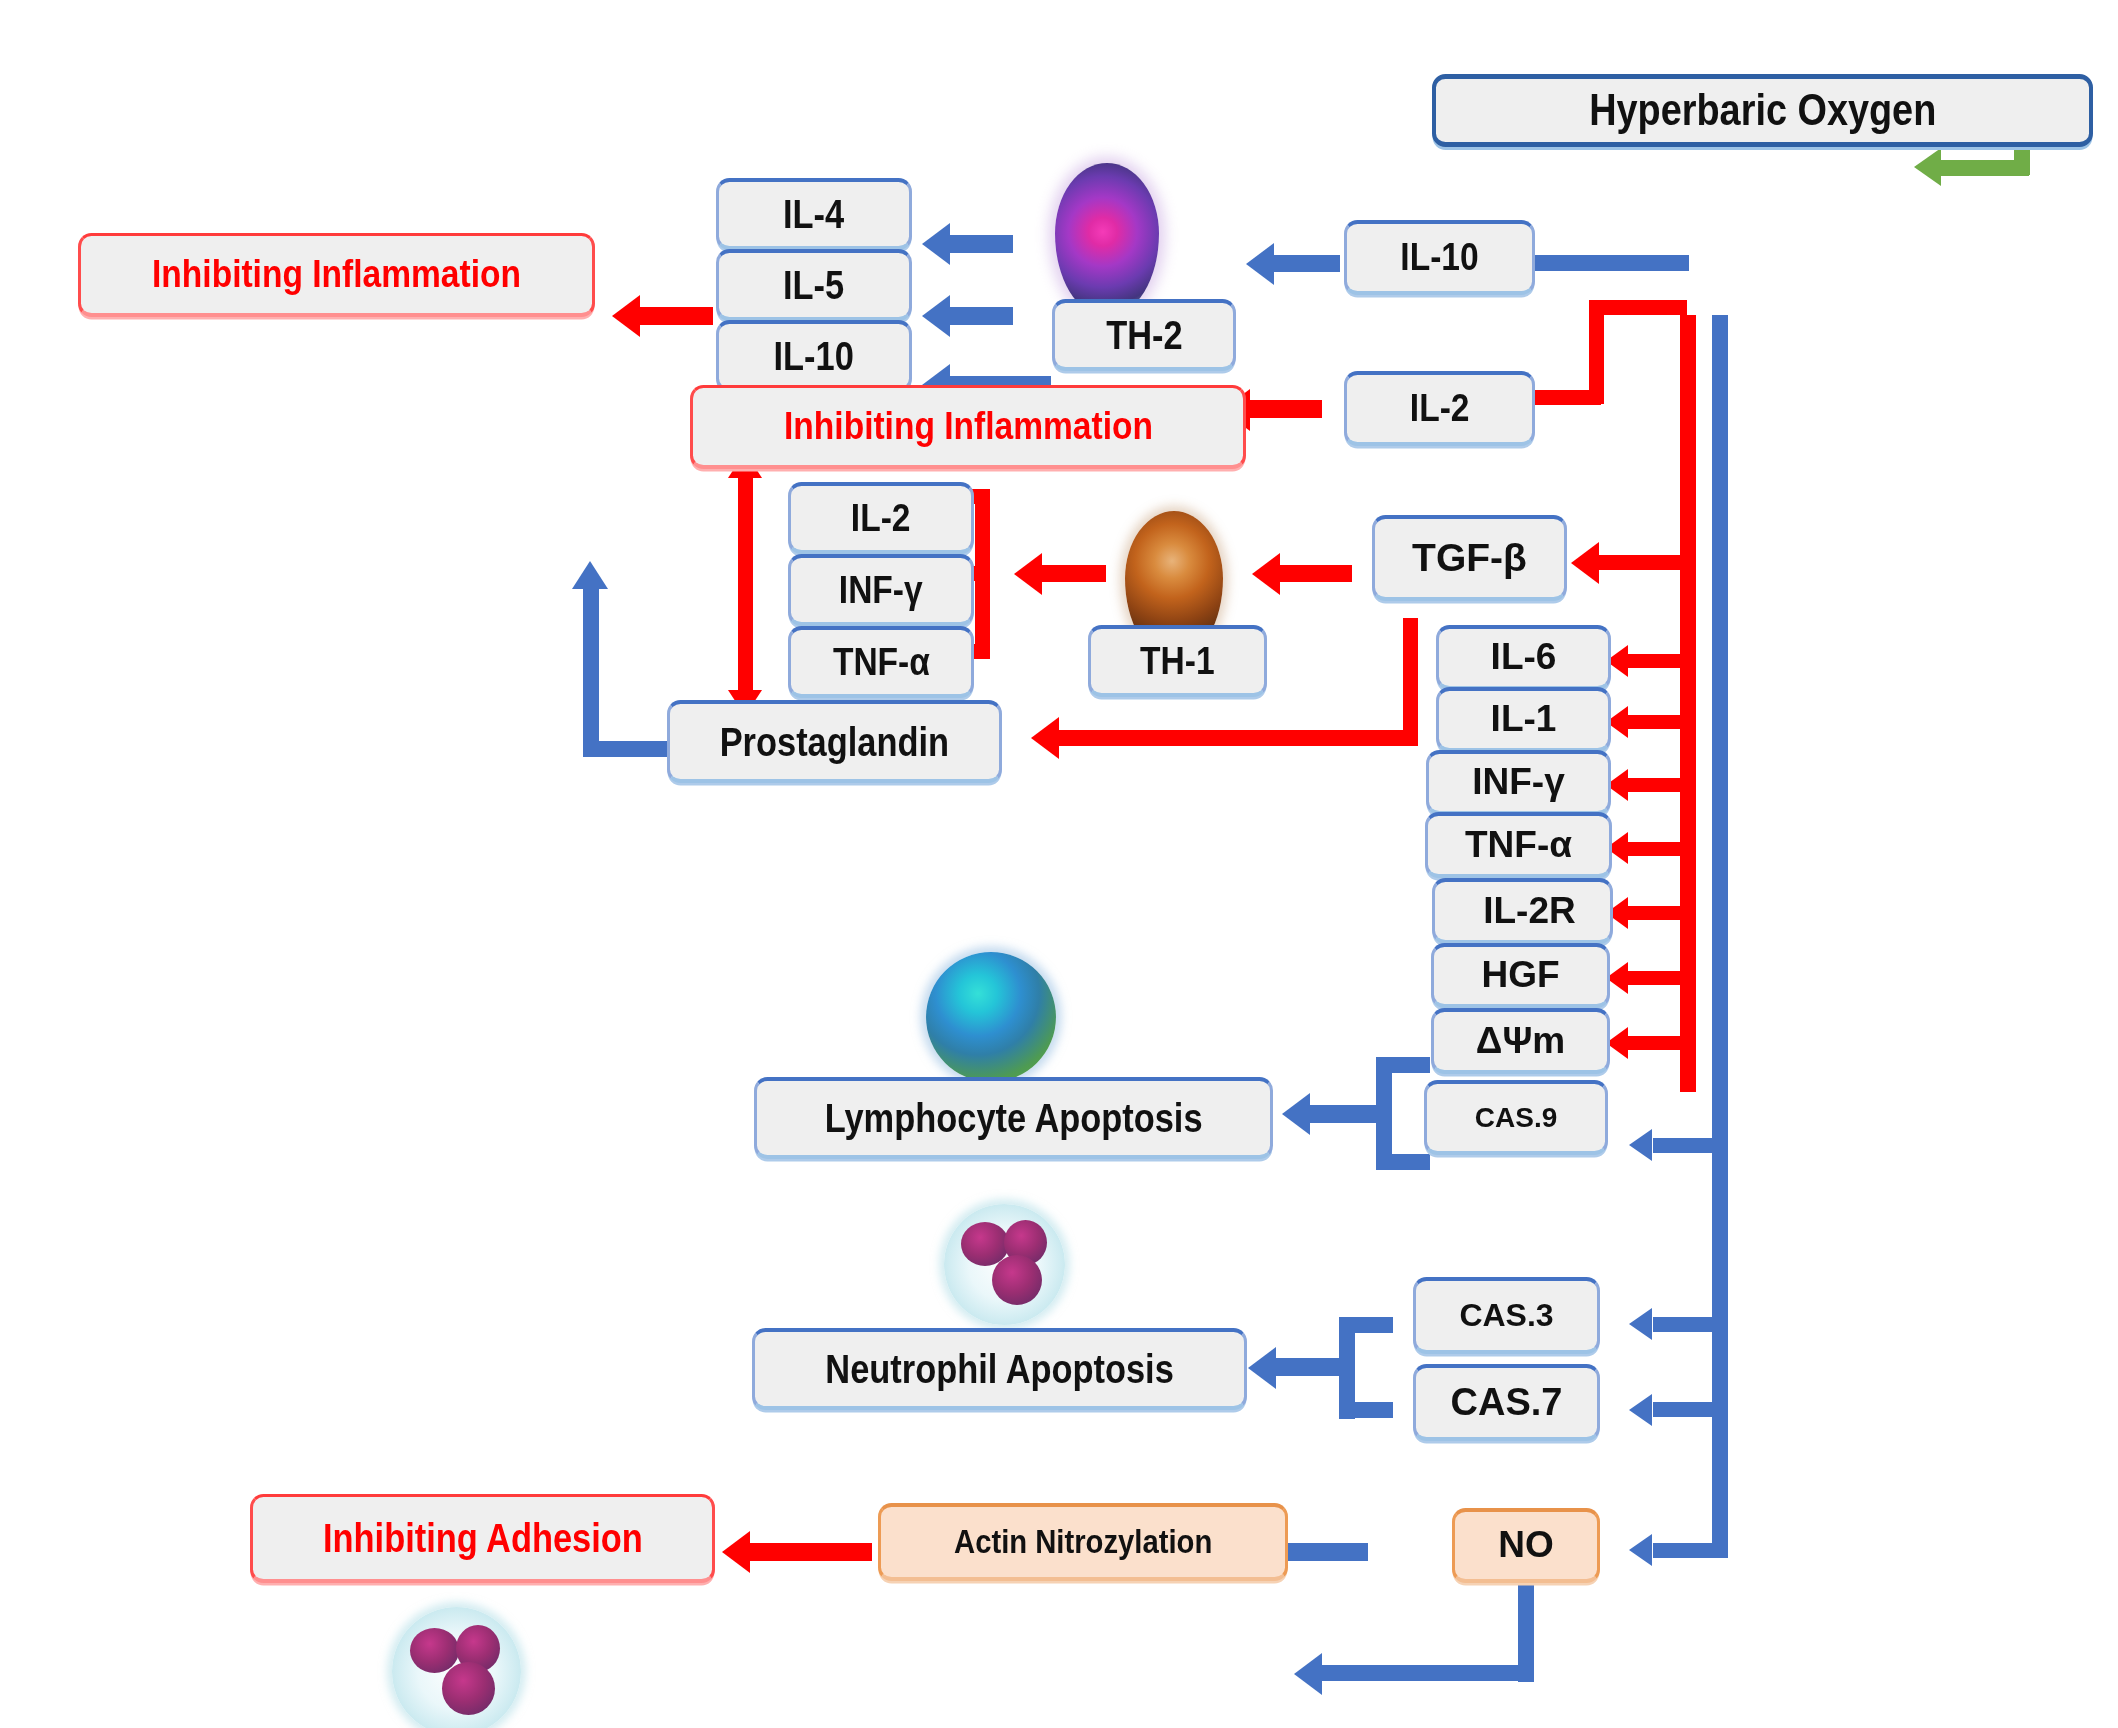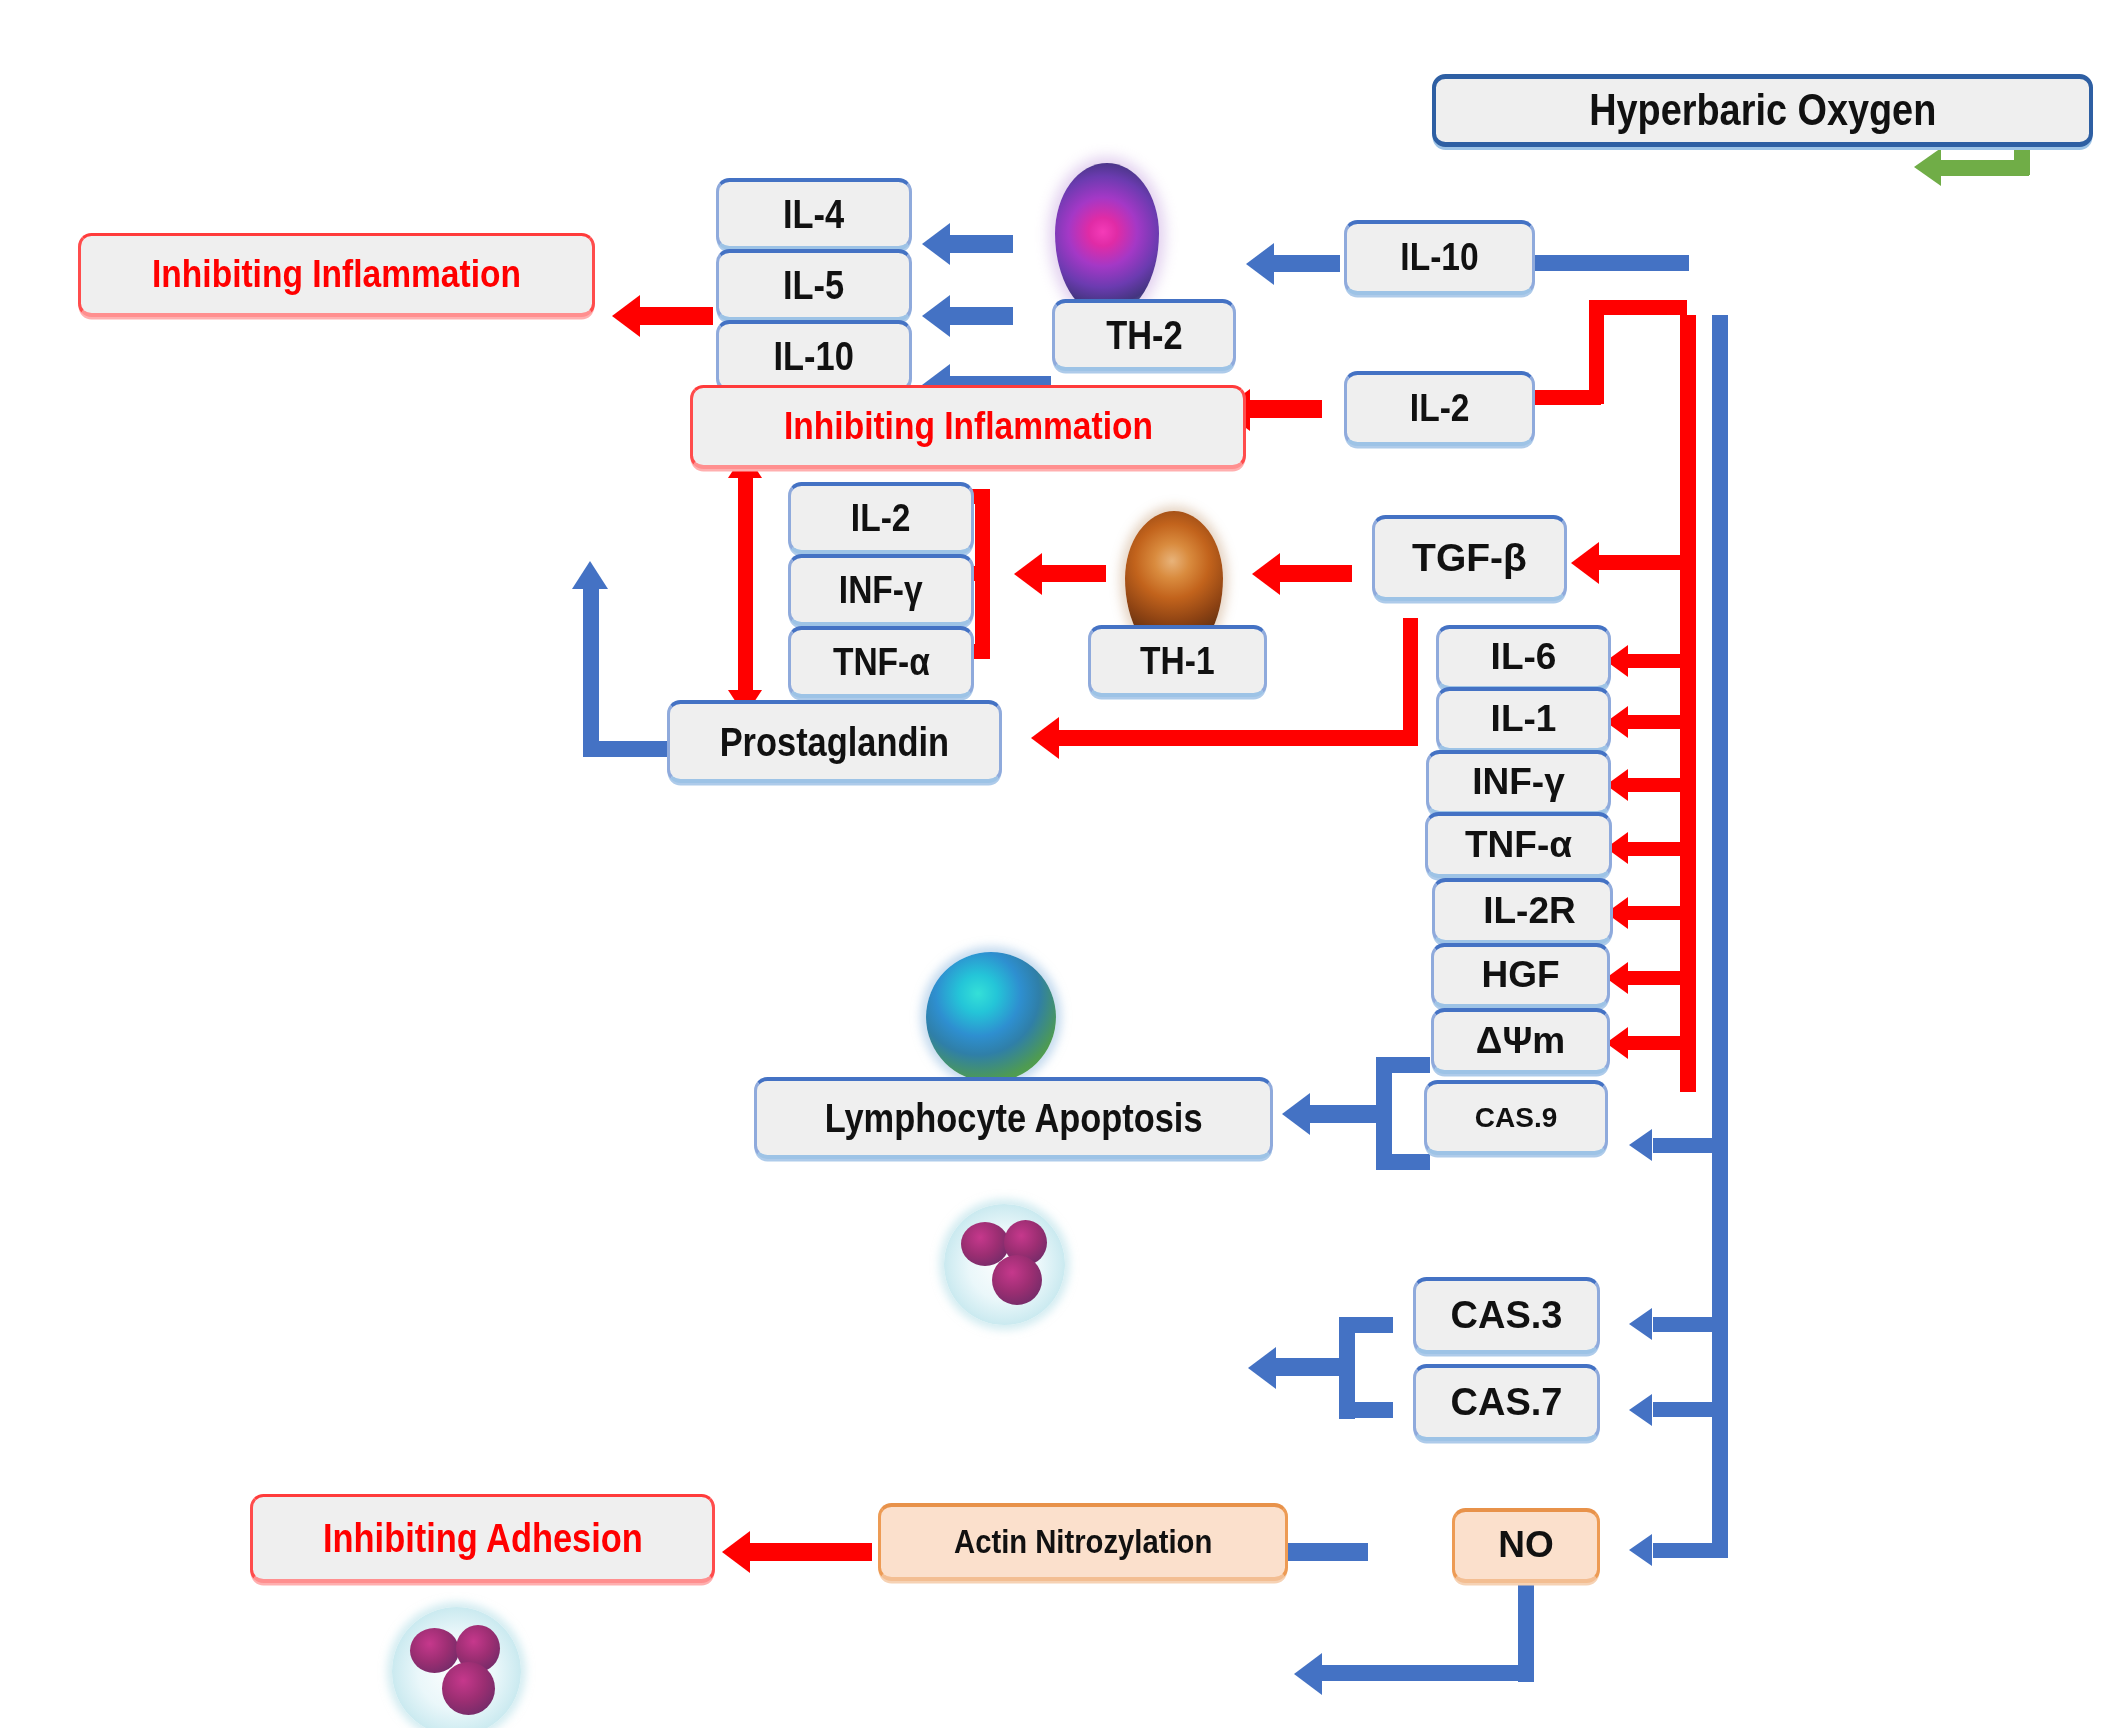--- a/index.html
+++ b/index.html
@@ -324,32 +324,35 @@
   </div>
 
   <div class="node n-blue" style="left:1431px;top:972px;width:179px;height:66px;font-size:37px;">
     <span class="wide">ΔΨm</span>
   </div>
 
   <div class="node n-blue" style="left:1424px;top:1044px;width:184px;height:75px;font-size:28px;">
     <span class="wide">CAS.9</span>
   </div>
 
-  <div class="node n-blue" style="left:1413px;top:1241px;width:187px;height:77px;font-size:38px;">
+  <div class="node n-blue" style="left:1413px;top:1241px;width:187px;height:77px;font-size:32px;">
     <span class="wide">CAS.3</span>
   </div>
 
   <div class="node n-blue" style="left:1413px;top:1328px;width:187px;height:77px;font-size:38px;">
     <span class="wide">CAS.7</span>
   </div>
 
   <div class="node n-blue" style="left:754px;top:1041px;width:519px;height:82px;font-size:40px;">
     <span class="cond">Lymphocyte Apoptosis</span>
   </div>
 
+  <div class="node n-blue" style="left:752px;top:1292px;width:495px;height:82px;font-size:40px;">
+    <span class="cond">Neutrophil Apoptosis</span>
+  </div>
 
   <div class="node n-red" style="left:250px;top:1458px;width:465px;height:89px;font-size:40px;">
     <span class="cond txt-red">Inhibiting Adhesion</span>
   </div>
 
   <div class="node n-orange" style="left:878px;top:1467px;width:410px;height:78px;font-size:34px;">
     <span class="cond">Actin Nitrozylation</span>
   </div>
 
   <div class="node n-orange" style="left:1452px;top:1472px;width:148px;height:75px;font-size:37px;">

